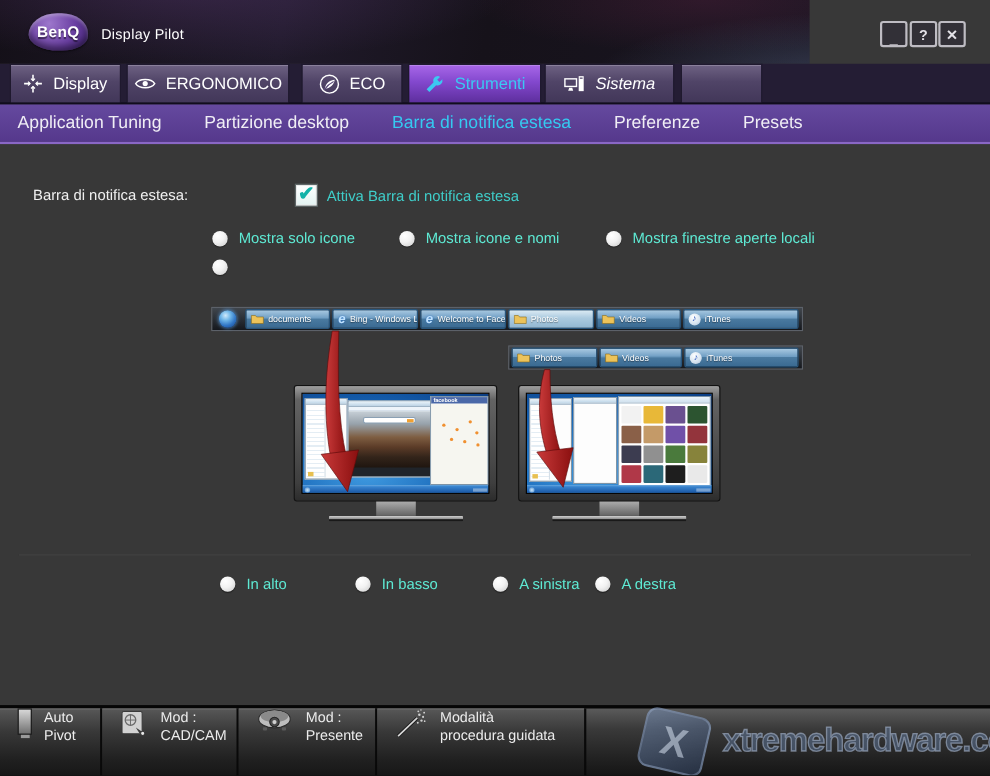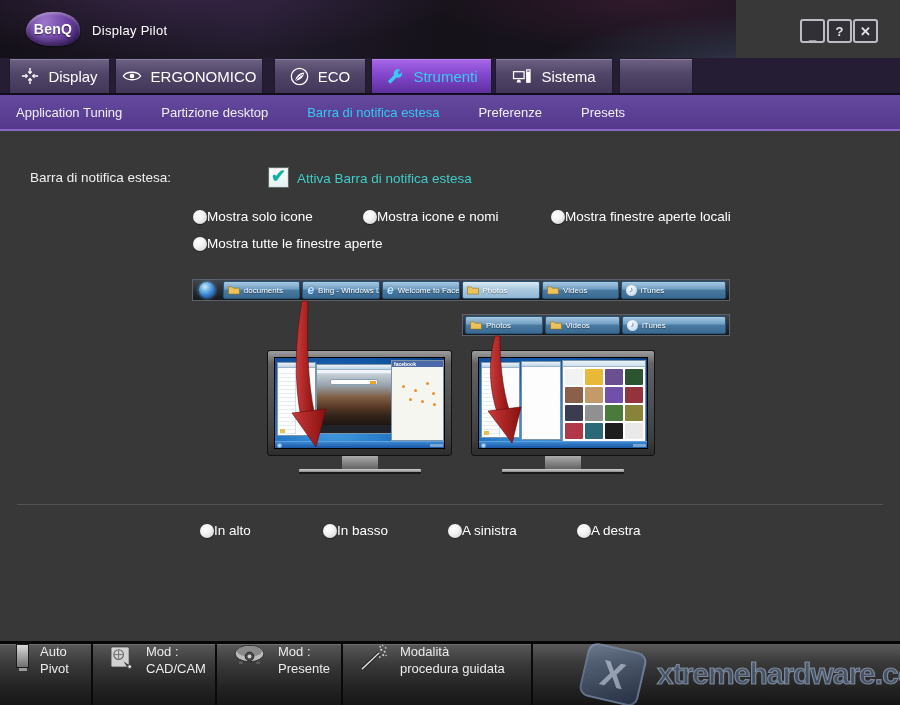--- a/index.html
+++ b/index.html
@@ -45,31 +45,31 @@
   .tab { height:35px; display:flex; align-items:center; justify-content:center; gap:9px;
     color:#ffffff; font-size:15px; background:linear-gradient(180deg,#6e6283,#504467 45%,#423759);
     border:1px solid #1f192e; border-bottom:none; box-shadow:inset 0 1px 0 rgba(255,255,255,.20); }
   .tab.active { background:linear-gradient(180deg,#a867e8,#8348ce 45%,#5e2f9e); color:#3bc8f2; }
   .tab .ticon { display:flex; align-items:center; }
 
   
   .subtabs { position:absolute; top:95px; left:0; width:900px; height:36px;
     background:linear-gradient(180deg,#65499f,#55388c); border-bottom:2px solid #8a67c6;
     display:flex; align-items:center; padding-left:16px; }
-  .subtab { font-size:13px; color:#f0eef5; margin-right:39px; white-space:nowrap; }
+  .subtab { font-size:16px; color:#f0eef5; margin-right:39px; white-space:nowrap; }
   .subtab.active { color:#35c9f0; }
 
   
   .content { position:absolute; top:131px; left:0; width:900px; height:510px; }
   .field-label { position:absolute; font-size:13.5px; color:#f0f0f0; white-space:nowrap; }
   .checkbox { position:absolute; left:268px; top:36px; width:21px; height:21px; background:linear-gradient(180deg,#ffffff,#e2f3f1);
     border:1px solid #5f6a6a; box-shadow:0 0 0 1px #e8e8e8 inset; display:flex; align-items:center; justify-content:center; }
   .checkbox .check { color:#12b2a8; font-size:18px; font-weight:bold; margin-top:-3px; }
   .accent-teal { color:#3fcdc9; }
-  .radio-item { position:absolute; display:flex; align-items:center; font-size:13.5px; color:#ffffff; white-space:nowrap; }
+  .radio-item { position:absolute; display:flex; align-items:center; gap:10px; font-size:13.5px; color:#5eead4; white-space:nowrap; }
   .radio { width:14px; height:14px; border-radius:50%; flex:0 0 14px;
     background:radial-gradient(circle at 35% 30%, #ffffff 0%, #f2f2f2 45%, #c9c9c9 100%);
     box-shadow:0 1px 1px rgba(0,0,0,.4); }
 
   
   .tbar { position:absolute; height:22px; background:linear-gradient(180deg,#40464d,#15181d);
     border:1px solid #5c6169; display:flex; align-items:center; padding:1px; }
   #tbar1 { left:192px; top:148px; width:538px; }
   #tbar2 { left:462px; top:183px; width:268px; }
   .orb-cell { width:27px; align-self:stretch; display:flex; align-items:center; justify-content:center; }
@@ -200,21 +200,21 @@
       <span>ECO</span>
     </div>
     <div class="tab active" style="width:121px;margin-left:5px;">
       <span class="ticon">
         <svg width="19" height="19" viewBox="0 0 20 20">
           <path d="M13.8 2.2a4.6 4.6 0 0 0-4.3 6.2L3 14.9l2.6 2.6 6.5-6.5a4.6 4.6 0 0 0 5.9-5.7l-2.7 2.7-2.2-2.2 2.7-2.7a4.6 4.6 0 0 0-2-.9z" fill="#3bc8f2"></path>
         </svg>
       </span>
       <span>Strumenti</span>
     </div>
-    <div class="tab" style="width:118px;margin-left:3px;">
+    <div class="tab" style="width:118px;margin-left:3px;font-style:italic;">
       <span class="ticon">
         <svg width="20" height="19" viewBox="0 0 22 20">
           <rect x="1" y="4" width="13" height="9" fill="#fff"></rect>
           <rect x="2.4" y="5.4" width="10.2" height="6.2" fill="#4f4366"></rect>
           <path d="M6 13.5h3l1 3H5z" fill="#fff"></path>
           <rect x="15.5" y="2" width="5" height="15" fill="#fff"></rect>
           <rect x="16.6" y="3.4" width="2.8" height="1.2" fill="#4f4366"></rect>
         </svg>
       </span>
       <span>Sistema</span>
@@ -245,21 +245,20 @@
     <div class="radio-item" style="left:363px; top:78px;">
       <span class="radio"></span>
       <span>Mostra icone e nomi</span>
     </div>
     <div class="radio-item" style="left:551px; top:78px;">
       <span class="radio"></span>
       <span>Mostra finestre aperte locali</span>
     </div>
     <div class="radio-item" style="left:193px; top:105px;">
       <span class="radio"></span>
-      <span>Mostra tutte le finestre aperte</span>
     </div>
 
     <div class="tbar" id="tbar1">
       <div class="orb-cell">
           <div class="start-orb"></div>
         </div>
       <div class="tbtn w78">
         <svg width="12" height="10" viewBox="0 0 13 11">
             <path d="M.5 2h4l1.3 1.5h6.7V10H.5z" fill="#ecc35a" stroke="#8a6a18" stroke-width=".6"></path>
           </svg>
@@ -412,21 +411,21 @@
       <span>In alto</span>
     </div>
     <div class="radio-item" style="left:323px; top:392px;">
       <span class="radio"></span>
       <span>In basso</span>
     </div>
     <div class="radio-item" style="left:448px; top:392px;">
       <span class="radio"></span>
       <span>A sinistra</span>
     </div>
-    <div class="radio-item" style="left:577px; top:392px;">
+    <div class="radio-item" style="left:541px; top:392px;">
       <span class="radio"></span>
       <span>A destra</span>
     </div>
   </div>
 
   <div class="toolbar">
     <div class="tool-btn tw1">
       <span class="icon-slab"></span>
       <span class="tlabel">
         <span>Auto</span><br><span>Pivot</span>

